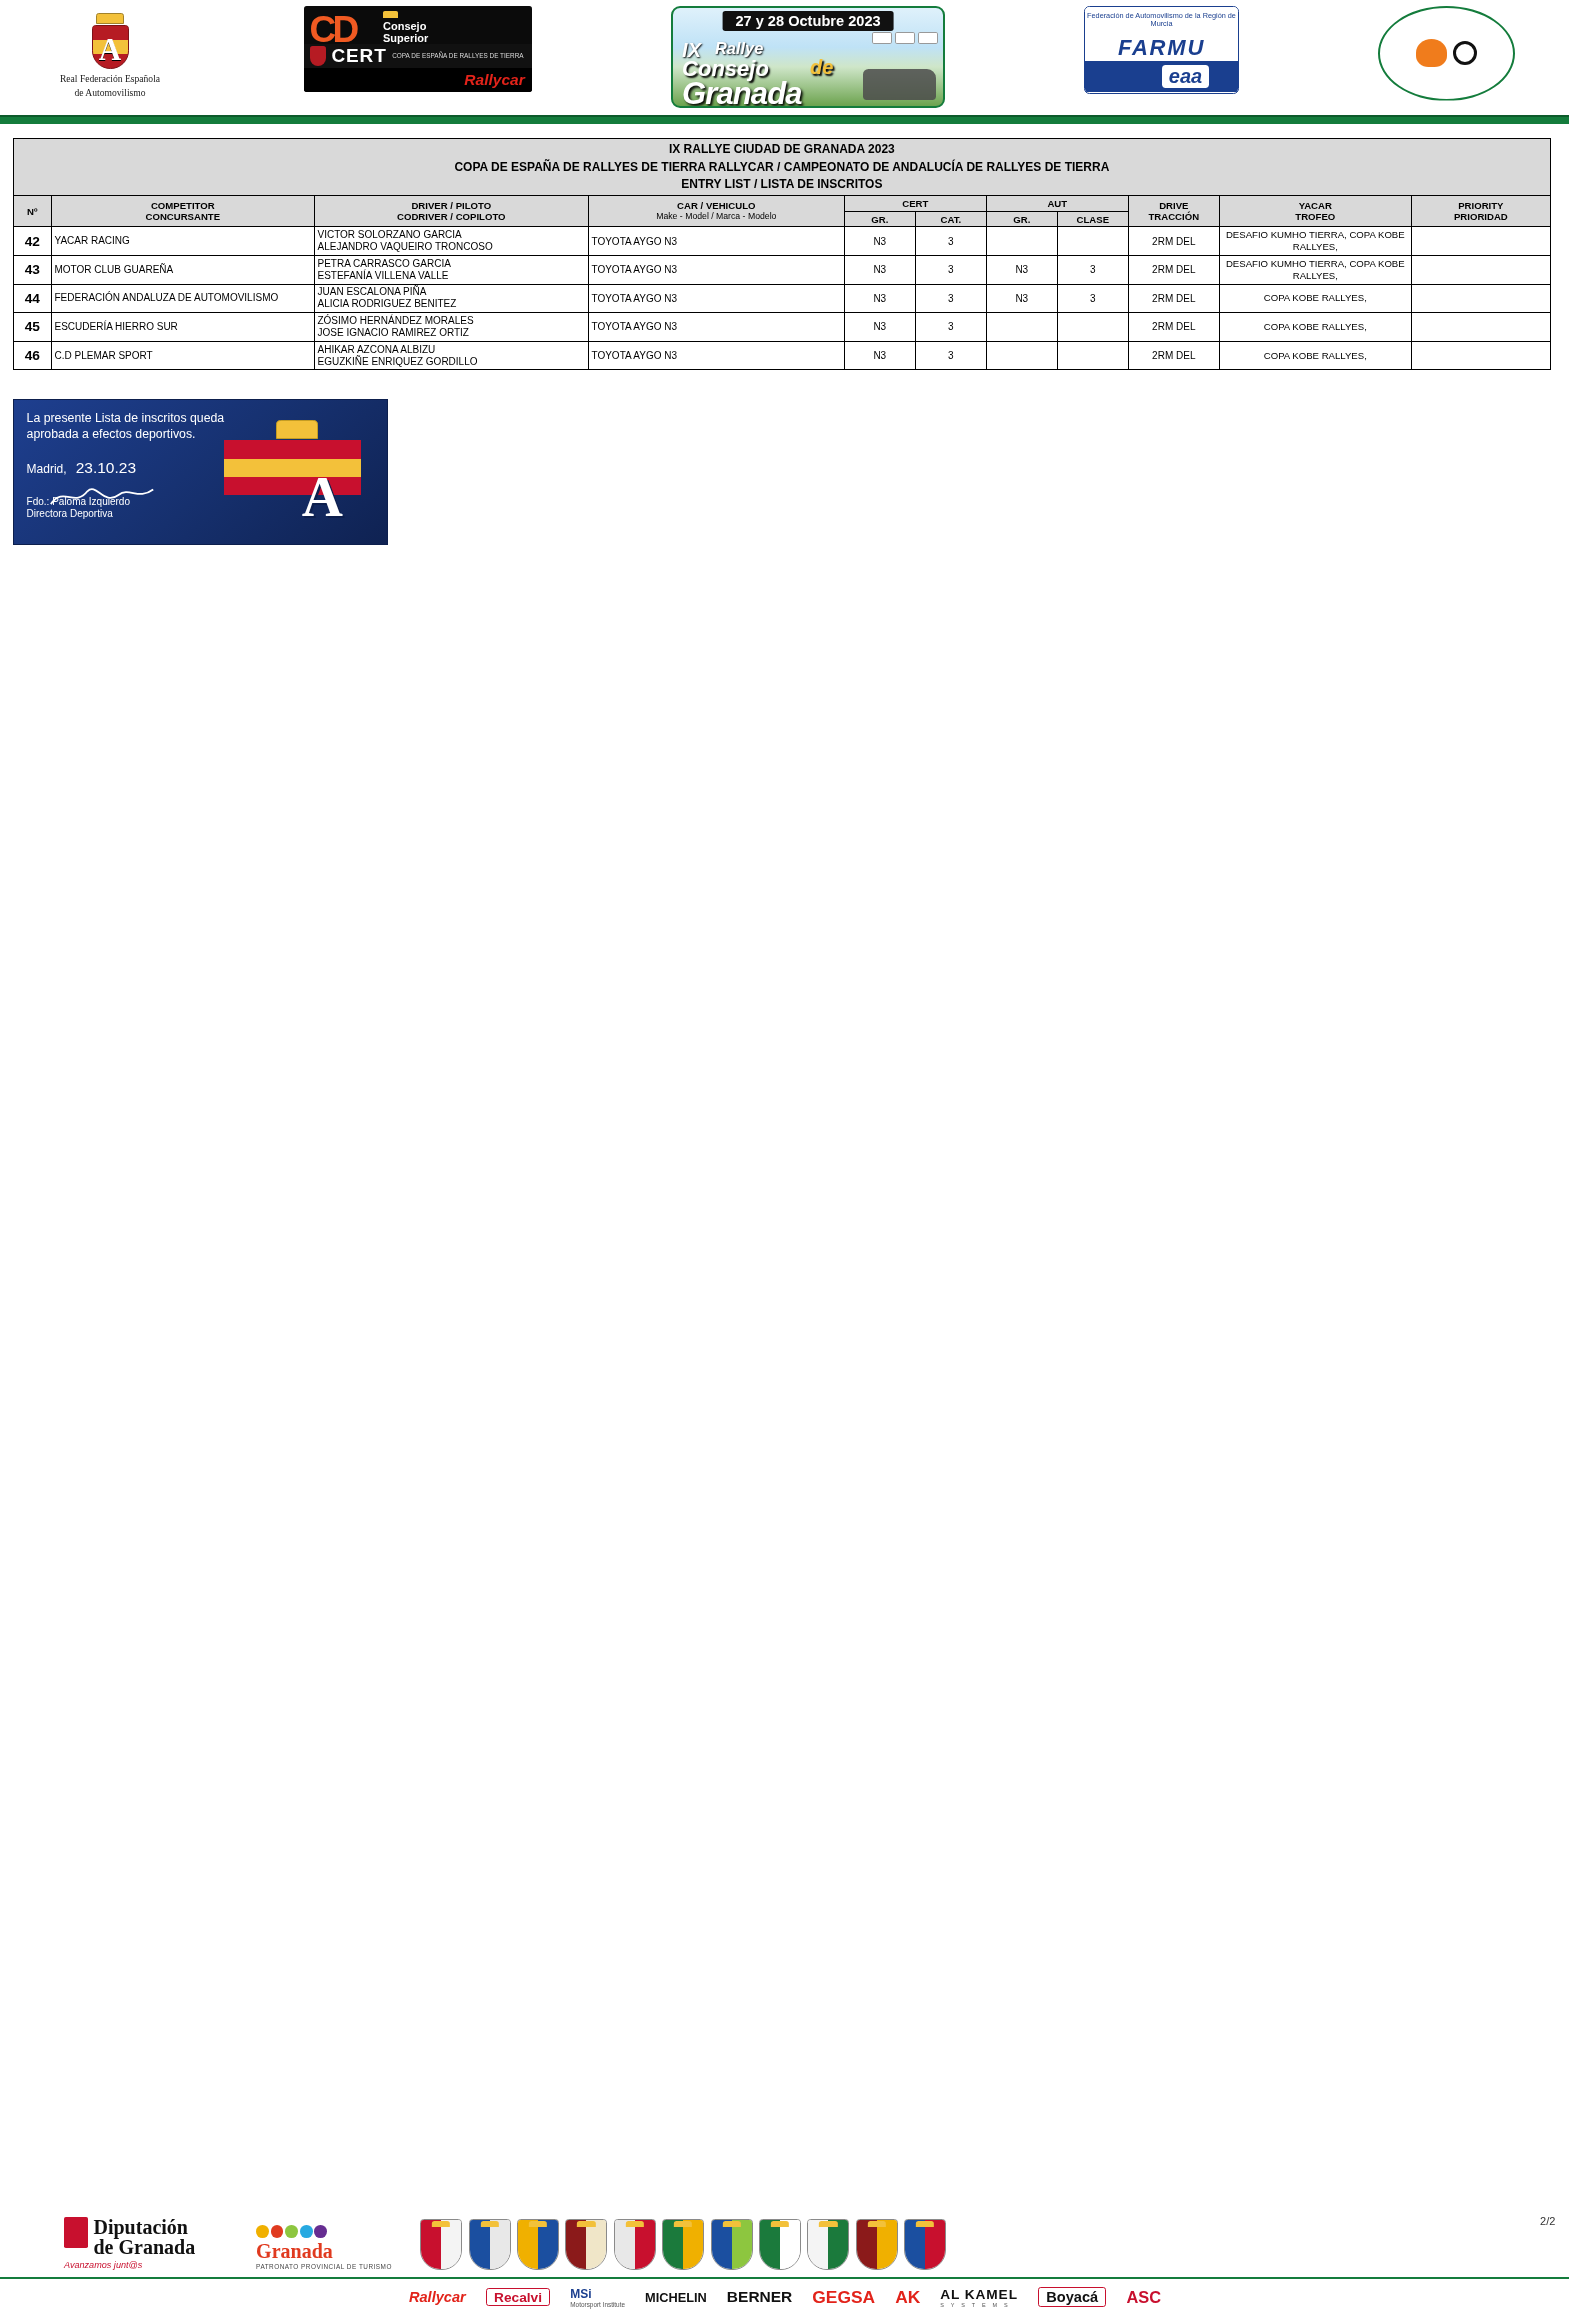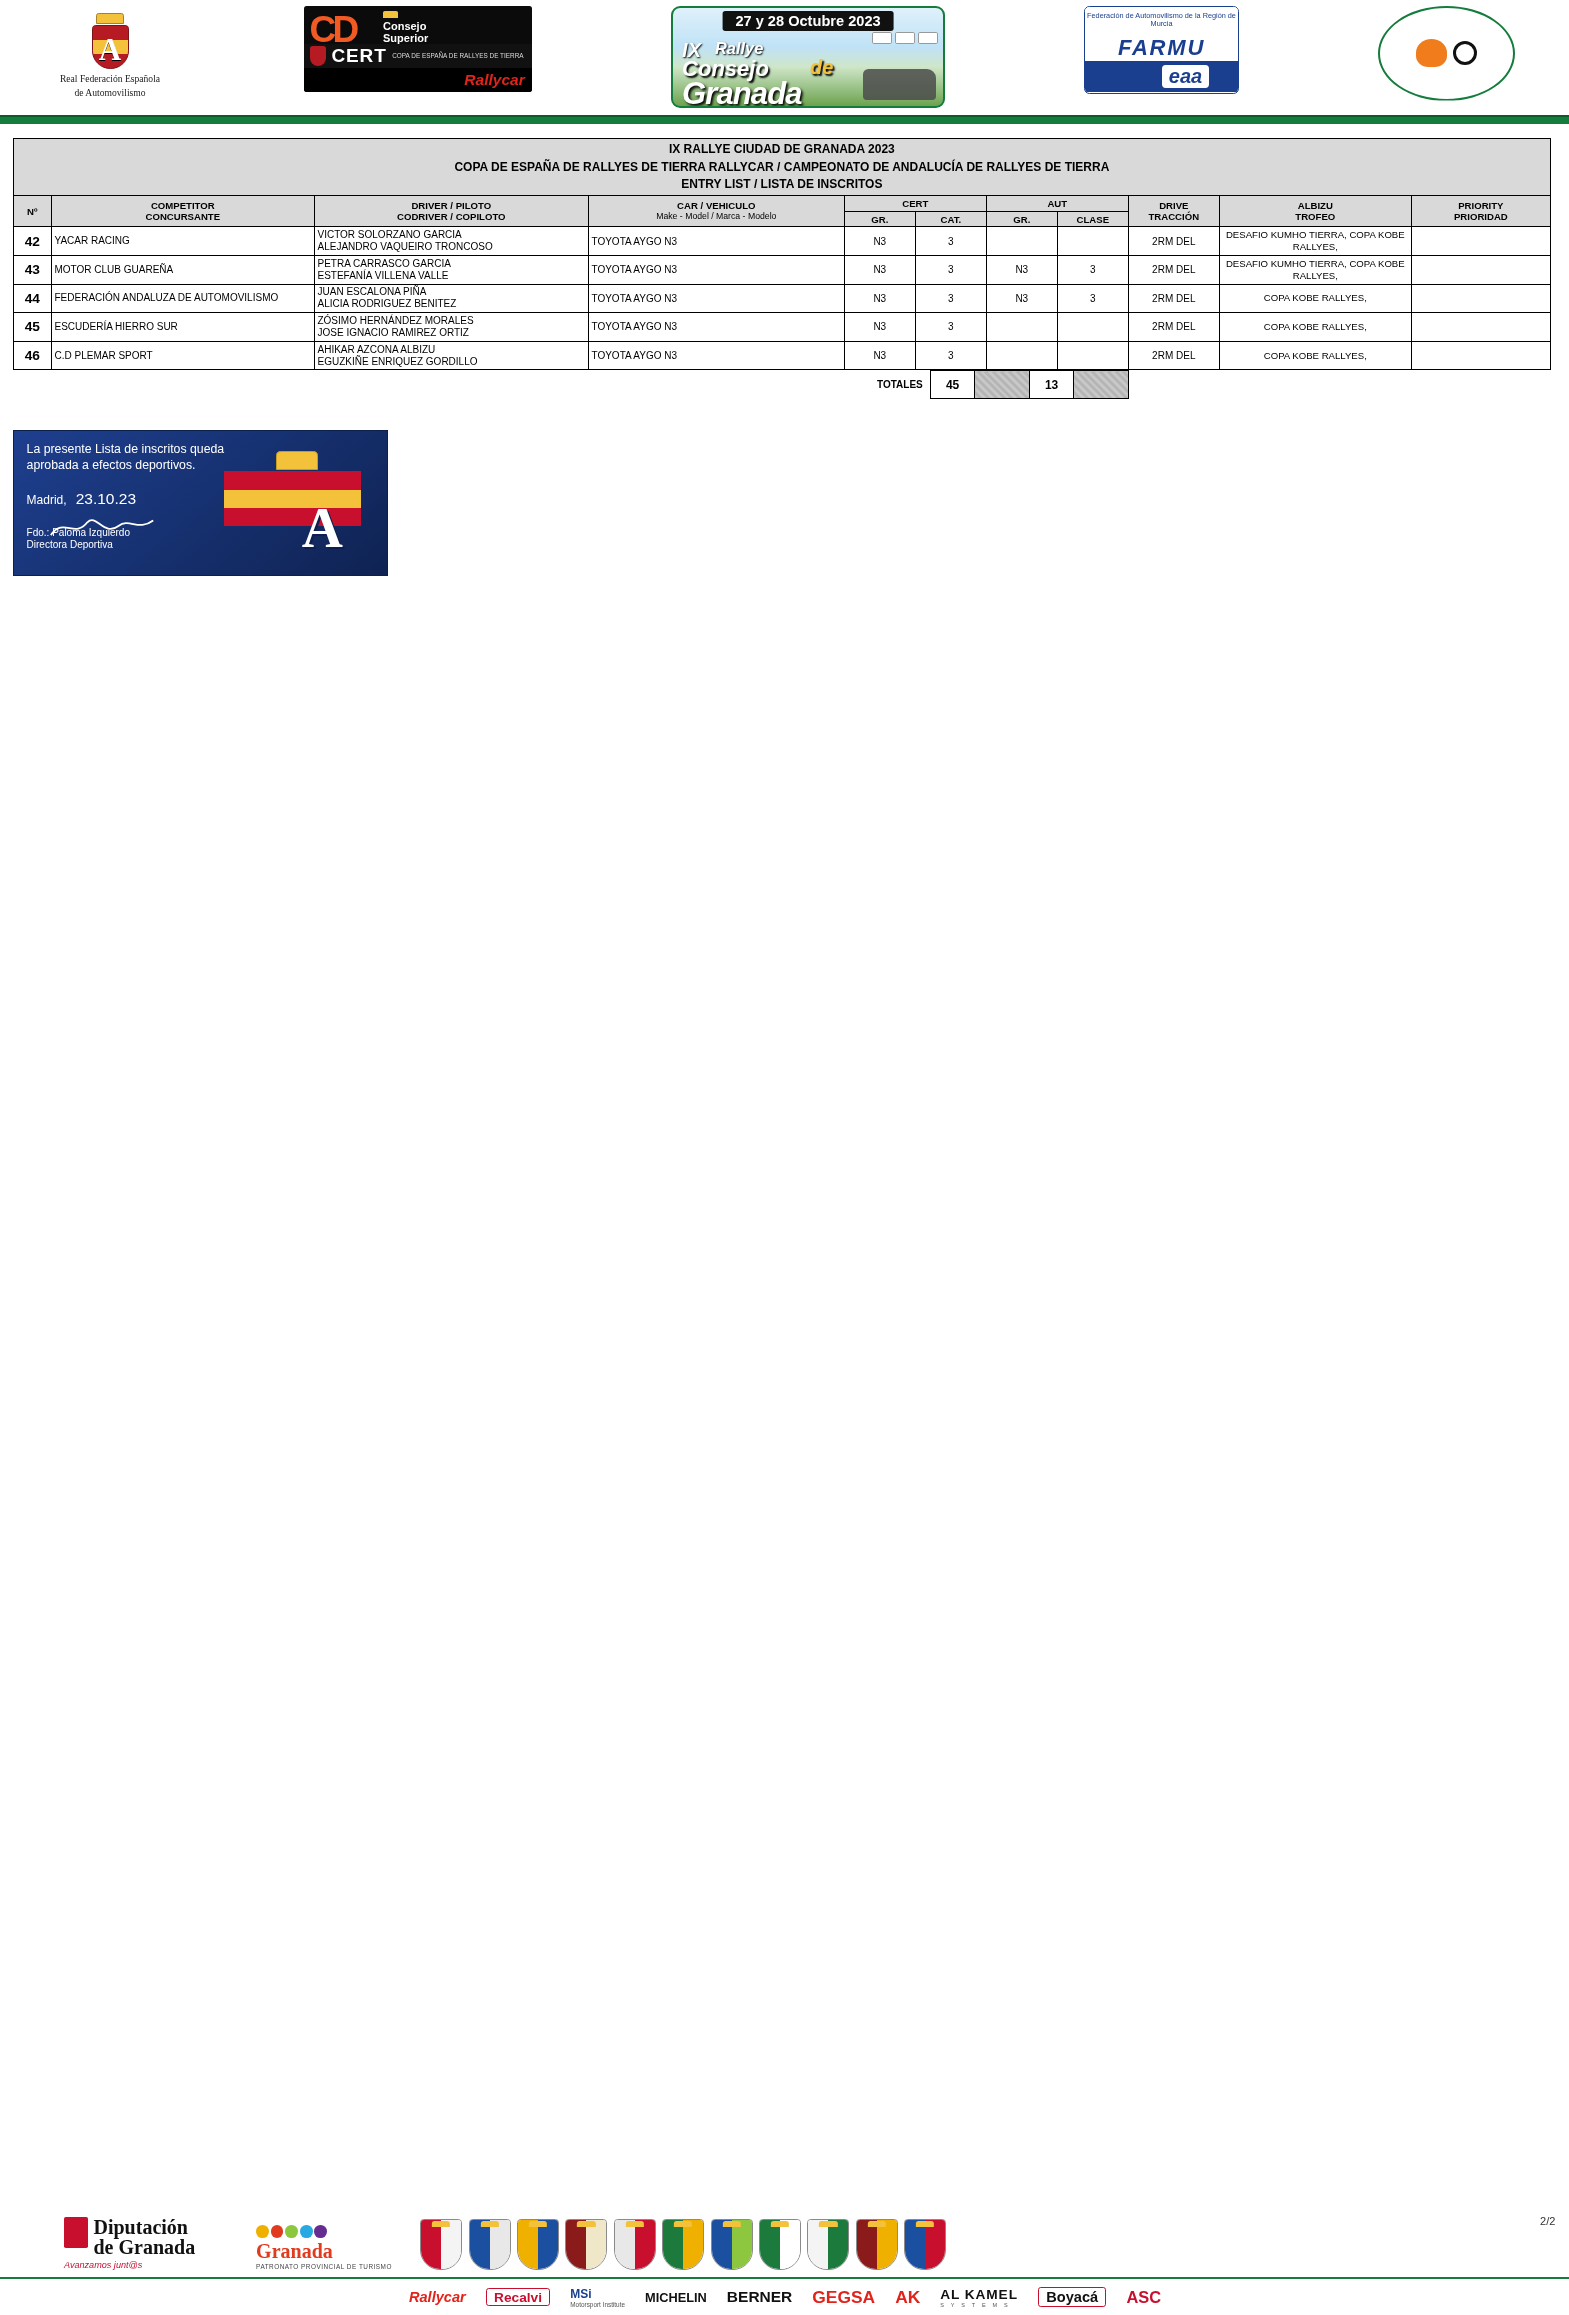--- a/index.html
+++ b/index.html
@@ -482,21 +482,21 @@
             <div>CAR / VEHICULO</div>
             <div style="font-size:8.7px;font-weight:normal">Make - Model / Marca - Modelo</div>
           </th>
           <th colspan="2">CERT</th>
           <th colspan="2">AUT</th>
           <th rowspan="2">
             <div>DRIVE</div>
             <div>TRACCIÓN</div>
           </th>
           <th rowspan="2">
-            <div>ALBIZU</div>
+            <div>YACAR</div>
             <div>TROFEO</div>
           </th>
           <th rowspan="2">
             <div>PRIORITY</div>
             <div>PRIORIDAD</div>
           </th>
         </tr>
         <tr>
           <th>GR.</th>
           <th>CAT.</th>
@@ -581,33 +581,20 @@
           <td class="ctr">3</td>
           <td class="ctr"></td>
           <td class="ctr"></td>
           <td class="drive">2RM DEL</td>
           <td class="trophy">COPA KOBE RALLYES,</td>
           <td class="ctr"></td>
         </tr>
       </tbody>
     </table>
 
-    <div class="totals-wrap">
-      <table class="totals">
-        <tbody>
-            <tr>
-          <td class="lbl">TOTALES</td>
-          <td class="v">45</td>
-          <td class="gray"></td>
-          <td class="v">13</td>
-          <td class="gray"></td>
-        </tr>
-      </tbody>
-        </table>
-    </div>
   </div>
 
   <div class="stamp">
     <div class="line1">La presente Lista de inscritos queda</div>
     <div class="line1">aprobada a efectos deportivos.</div>
     <div class="madrid">
       <span>Madrid,</span><span class="date">23.10.23</span>
     </div>
     <div class="sig">
       <svg width="110" height="25.6" viewBox="0 0 120 28" aria-hidden="true">

